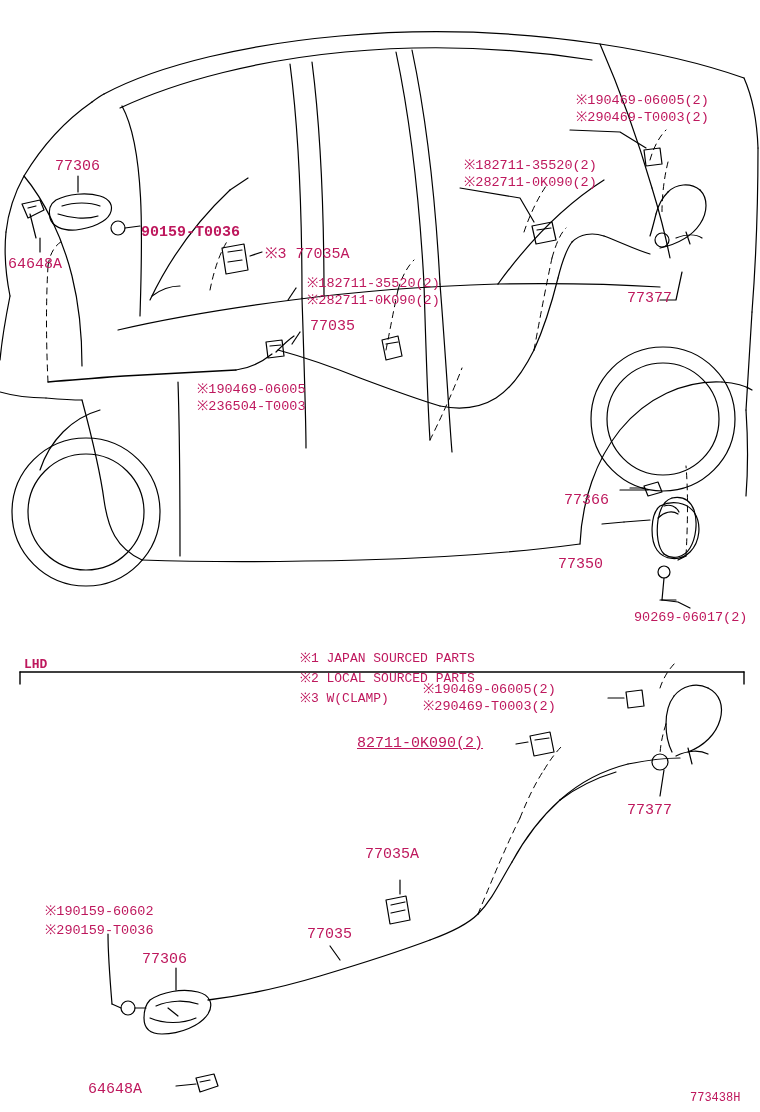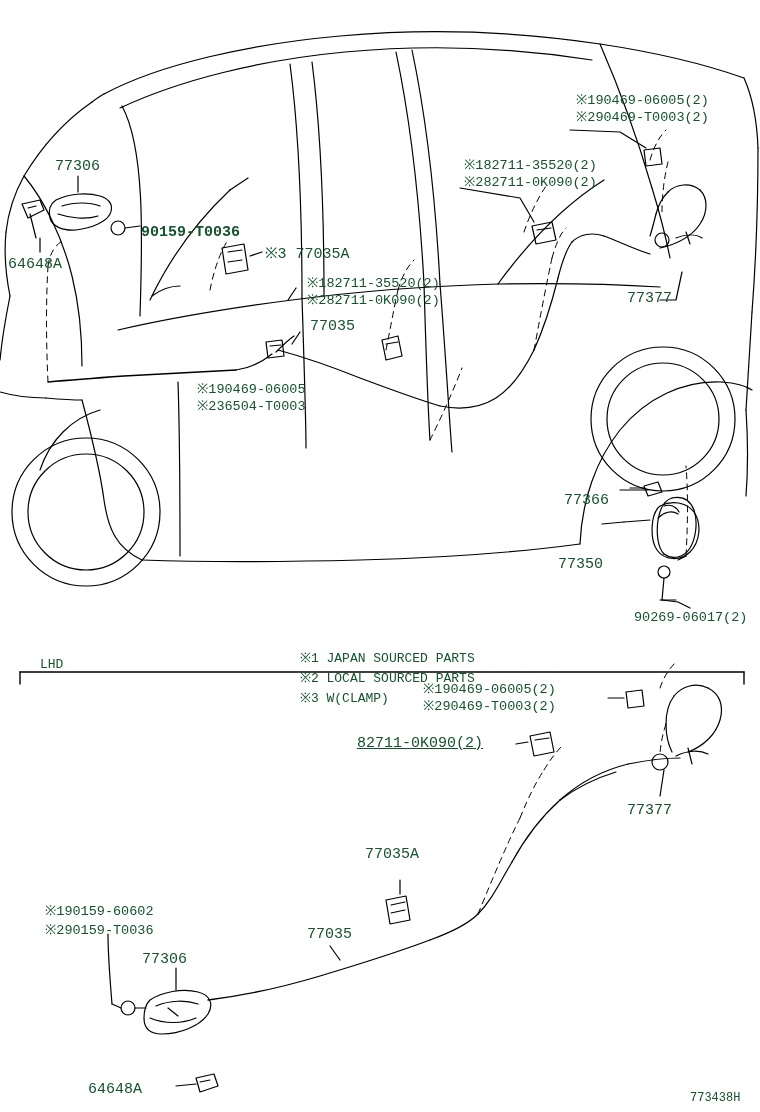--- a/index.html
+++ b/index.html
@@ -14,21 +14,21 @@
     background: #ffffff;
     font-family: "Liberation Mono", "DejaVu Sans Mono", monospace;
     color: #000000;
     overflow: hidden;
   }
   .lbl {
     position: absolute;
     font-family: "Liberation Mono", "DejaVu Sans Mono", monospace;
     font-size: 15px;
     line-height: 17px;
-    color: #14532d;
+    color: #be185d;
     white-space: pre;
     letter-spacing: 0px;
   }
   .lbl.sm {
     font-size: 13.5px;
     line-height: 16px;
   }
   .lbl.note {
     font-size: 13px;
     line-height: 18px;
@@ -287,21 +287,21 @@
   <div class="lbl sm" style="left:576px; top:110px;">※290469-T0003(2)</div>
   <div class="lbl" style="left:627px; top:290px;">77377</div>
   <div class="lbl" style="left:564px; top:484px;margin-top:8px;">77366</div>
   <div class="lbl" style="left:558px; top:517px;margin-top:39px;">77350</div>
   <div class="lbl sm" style="left:606px; top:610px;margin-left:28px;">90269-06017(2)</div>
 
   <div class="lbl note" style="left:300px; top:604px;">※1 JAPAN SOURCED PARTS</div>
   <div class="lbl note" style="left:300px; top:624px;">※2 LOCAL SOURCED PARTS</div>
   <div class="lbl note" style="left:300px; top:644px;">※3 W(CLAMP)</div>
 
-  <div class="lbl lhd" style="left:40px; top:656px;">LHD</div>
+  <div class="lbl lhd" style="left:24px; top:656px;font-weight:bold;">LHD</div>
 
   <div class="lbl sm" style="left:423px; top:682px;">※190469-06005(2)</div>
   <div class="lbl sm" style="left:423px; top:699px;">※290469-T0003(2)</div>
   <div class="lbl" style="left:357px; top:735px;text-decoration:underline;">82711-0K090(2)</div>
   <div class="lbl" style="left:627px; top:802px;">77377</div>
   <div class="lbl" style="left:365px; top:846px;">77035A</div>
   <div class="lbl sm" style="left:45px; top:904px;">※190159-60602</div>
   <div class="lbl sm" style="left:45px; top:923px;">※290159-T0036</div>
   <div class="lbl" style="left:307px; top:926px;">77035</div>
   <div class="lbl" style="left:142px; top:951px;">77306</div>

